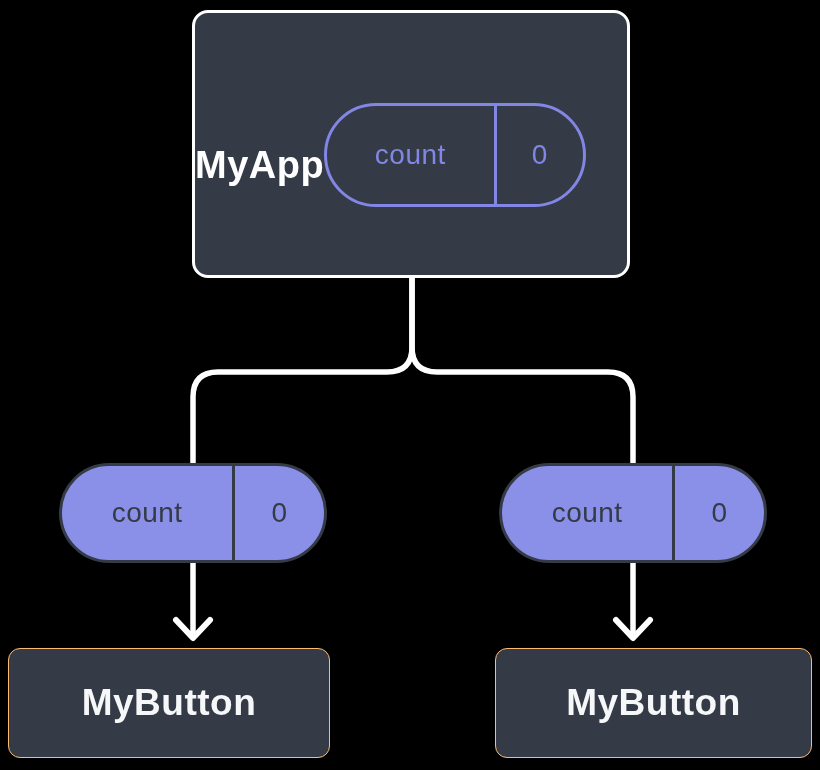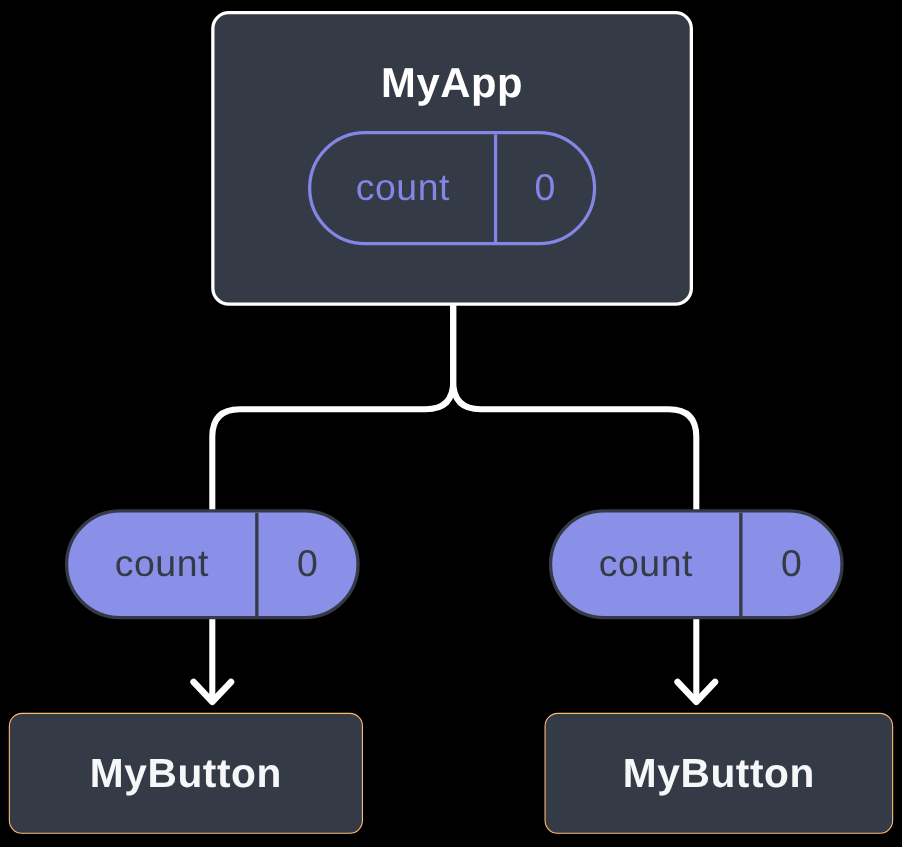--- a/index.html
+++ b/index.html
@@ -26,36 +26,35 @@
     background: #343A46;
     box-sizing: border-box;
     z-index: 1;
   }
   .app-box {
     left: 192px; top: 10px;
     width: 438px; height: 268px;
     border: 3px solid #FFFFFF;
     border-radius: 16px;
     display: flex;
-    flex-direction: column;
     align-items: center;
   }
   .app-title {
     margin-top: 42px;
     color: #FFFFFF;
     font-size: 38px;
     font-weight: 600;
     letter-spacing: 0.5px;
   }
   .pill {
     display: flex;
     box-sizing: border-box;
     border-radius: 60px;
     overflow: hidden;
-    font-size: 34px;
+    font-size: 28px;
     letter-spacing: 0.5px;
   }
   .pill .pill-label {
     flex: 0 0 65%;
     display: flex;
     align-items: center;
     justify-content: center;
   }
   .pill .pill-value {
     flex: 1 1 auto;

